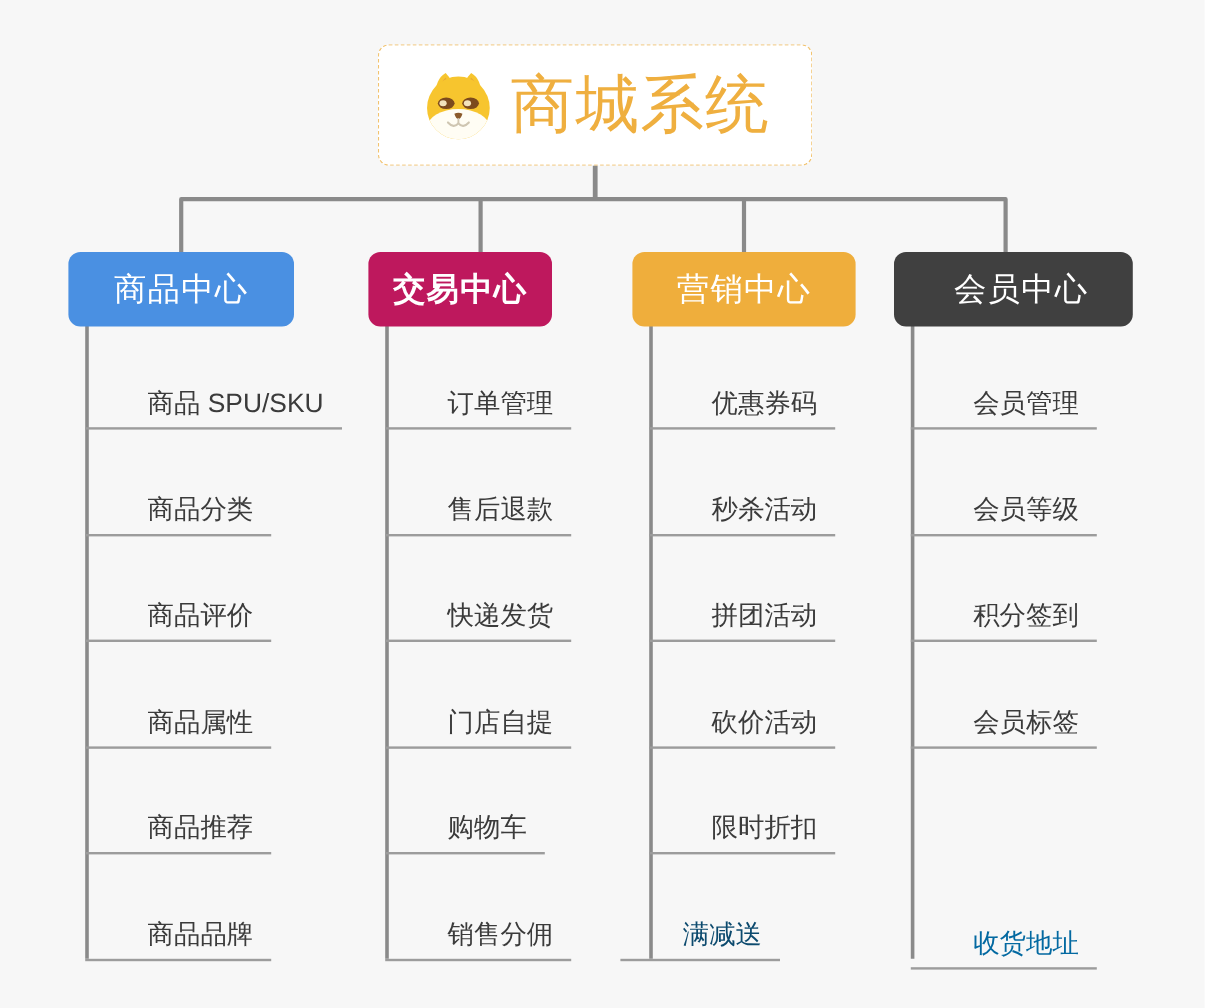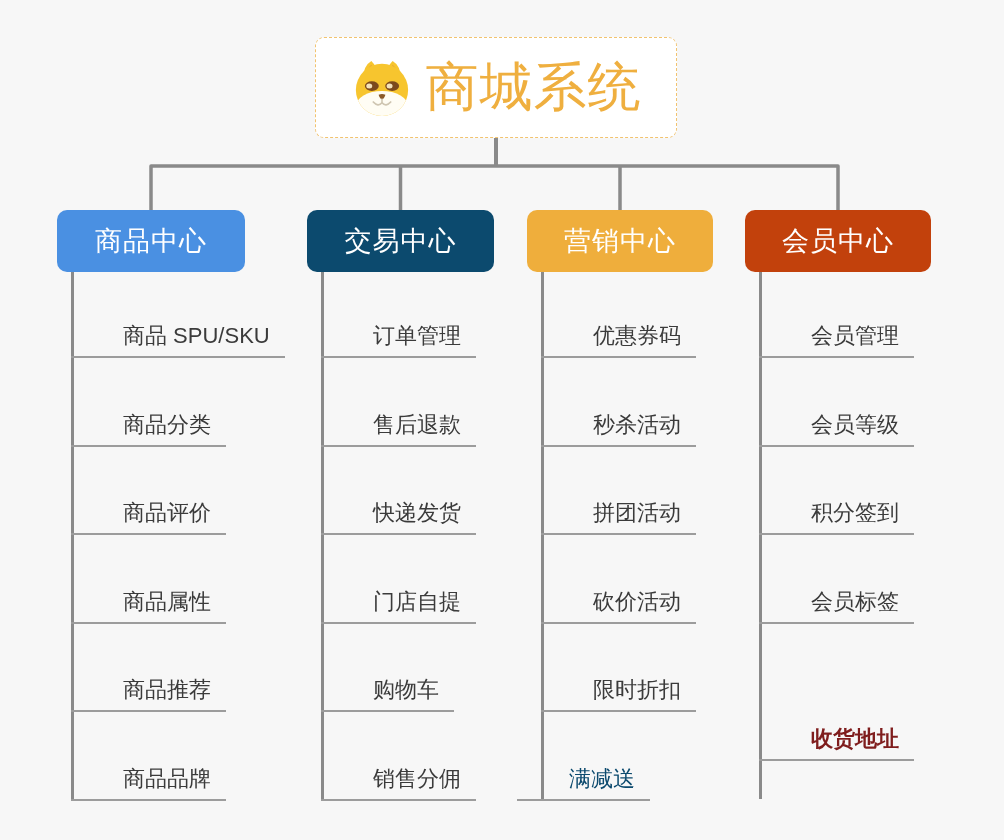--- a/index.html
+++ b/index.html
@@ -109,33 +109,33 @@
     <span class="root-title" style="color: rgb(239, 175, 63);">商城系统</span>
   </div>
 
 <div class="branch-box" style="left: 57px; top: 210px; width: 188px; background: rgb(74, 144, 226); color: rgb(255, 255, 255);">商品中心</div>
     <div class="leaf-item" style="left: 71px; top: 312px; color: rgb(59, 59, 59); border-bottom-color: rgb(156, 156, 156);">商品 SPU/SKU</div>
     <div class="leaf-item" style="left: 71px; top: 400.6px; color: rgb(59, 59, 59); border-bottom-color: rgb(156, 156, 156);">商品分类</div>
     <div class="leaf-item" style="left: 71px; top: 489.2px; color: rgb(59, 59, 59); border-bottom-color: rgb(156, 156, 156);">商品评价</div>
     <div class="leaf-item" style="left: 71px; top: 577.8px; color: rgb(59, 59, 59); border-bottom-color: rgb(156, 156, 156);">商品属性</div>
     <div class="leaf-item" style="left: 71px; top: 666.4px; color: rgb(59, 59, 59); border-bottom-color: rgb(156, 156, 156);">商品推荐</div>
     <div class="leaf-item" style="left: 71px; top: 755px; color: rgb(59, 59, 59); border-bottom-color: rgb(156, 156, 156);">商品品牌</div>
-    <div class="branch-box" style="left: 307px; top: 210px; width: 187px; background: #0c4a6e; color: rgb(255, 255, 255);">交易中心</div>
+    <div class="branch-box" style="left: 307px; top: 210px; width: 153px; background: #be185d; color: rgb(255, 255, 255); font-weight: bold;">交易中心</div>
     <div class="leaf-item" style="left: 321px; top: 312px; color: rgb(59, 59, 59); border-bottom-color: rgb(156, 156, 156);">订单管理</div>
     <div class="leaf-item" style="left: 321px; top: 400.6px; color: rgb(59, 59, 59); border-bottom-color: rgb(156, 156, 156);">售后退款</div>
     <div class="leaf-item" style="left: 321px; top: 489.2px; color: rgb(59, 59, 59); border-bottom-color: rgb(156, 156, 156);">快递发货</div>
     <div class="leaf-item" style="left: 321px; top: 577.8px; color: rgb(59, 59, 59); border-bottom-color: rgb(156, 156, 156);">门店自提</div>
     <div class="leaf-item" style="left: 321px; top: 666.4px; color: rgb(59, 59, 59); border-bottom-color: rgb(156, 156, 156);">购物车</div>
     <div class="leaf-item" style="left: 321px; top: 755px; color: rgb(59, 59, 59); border-bottom-color: rgb(156, 156, 156);">销售分佣</div>
     <div class="branch-box" style="left: 527px; top: 210px; width: 186px; background: rgb(239, 174, 60); color: rgb(255, 255, 255);">营销中心</div>
     <div class="leaf-item" style="left: 541px; top: 312px; color: rgb(59, 59, 59); border-bottom-color: rgb(156, 156, 156);">优惠券码</div>
     <div class="leaf-item" style="left: 541px; top: 489.2px; color: rgb(59, 59, 59); border-bottom-color: rgb(156, 156, 156);">拼团活动</div>
     <div class="leaf-item" style="left: 541px; top: 400.6px; color: rgb(59, 59, 59); border-bottom-color: rgb(156, 156, 156);">秒杀活动</div>
     <div class="leaf-item" style="left: 541px; top: 577.8px; color: rgb(59, 59, 59); border-bottom-color: rgb(156, 156, 156);">砍价活动</div>
     <div class="leaf-item" style="left: 541px; top: 666.4px; color: rgb(59, 59, 59); border-bottom-color: rgb(156, 156, 156);">限时折扣</div>
     <div class="leaf-item" style="left: 517px; top: 755px; color: #0c4a6e; border-bottom-color: rgb(156, 156, 156);">满减送</div>
-    <div class="branch-box" style="left: 745px; top: 210px; width: 186px; background: #c2410c; color: rgb(255, 255, 255);">会员中心</div>
+    <div class="branch-box" style="left: 745px; top: 210px; width: 186px; background: #404040; color: rgb(255, 255, 255); padding-left: 13px;">会员中心</div>
     <div class="leaf-item" style="left: 759px; top: 312px; color: rgb(59, 59, 59); border-bottom-color: rgb(156, 156, 156);">会员管理</div>
     <div class="leaf-item" style="left: 759px; top: 400.6px; color: rgb(59, 59, 59); border-bottom-color: rgb(156, 156, 156);">会员等级</div>
     <div class="leaf-item" style="left: 759px; top: 489.2px; color: rgb(59, 59, 59); border-bottom-color: rgb(156, 156, 156);">积分签到</div>
     <div class="leaf-item" style="left: 759px; top: 577.8px; color: rgb(59, 59, 59); border-bottom-color: rgb(156, 156, 156);">会员标签</div>
-    <div class="leaf-item" style="left: 759px; top: 715px; color: #7f1d1d; border-bottom-color: rgb(156, 156, 156); font-weight: bold;">收货地址</div>
+    <div class="leaf-item" style="left: 759px; top: 762px; color: #0369a1; border-bottom-color: rgb(156, 156, 156);">收货地址</div>
   </div>
 
 </body></html>

